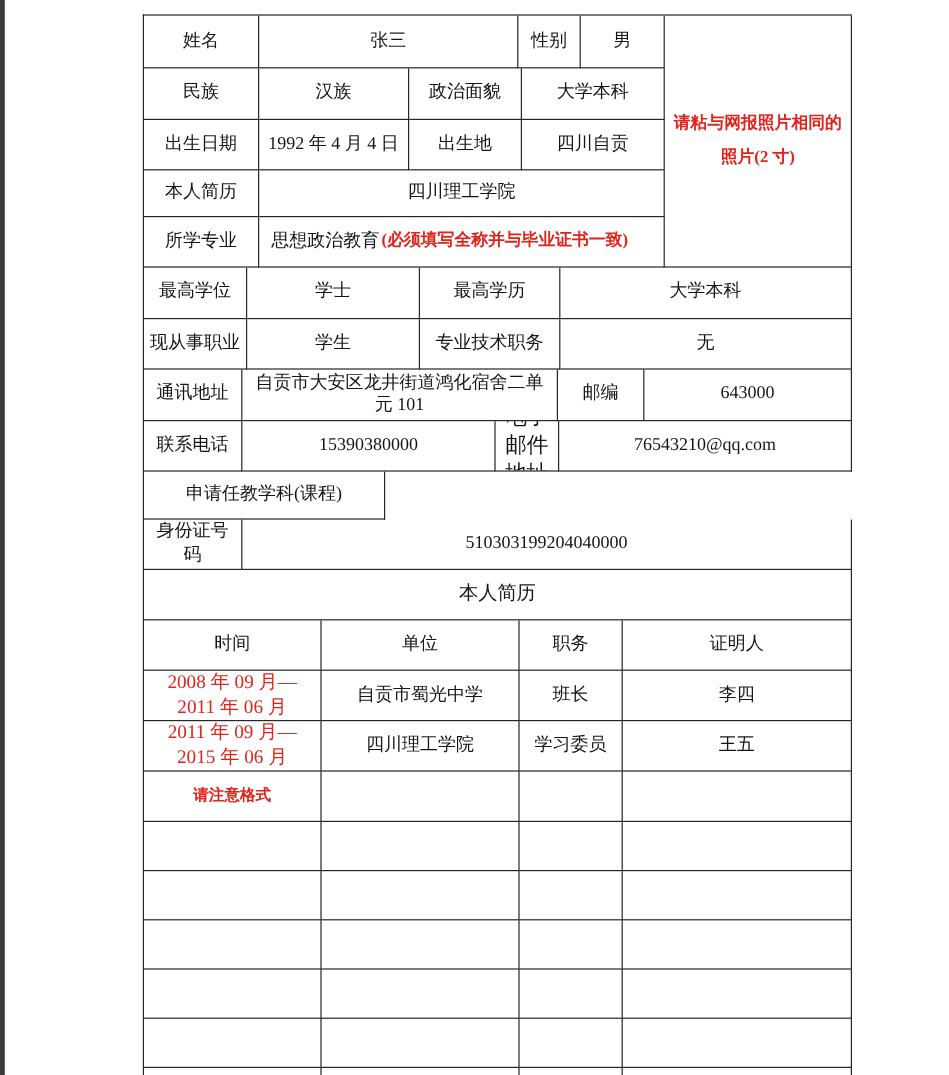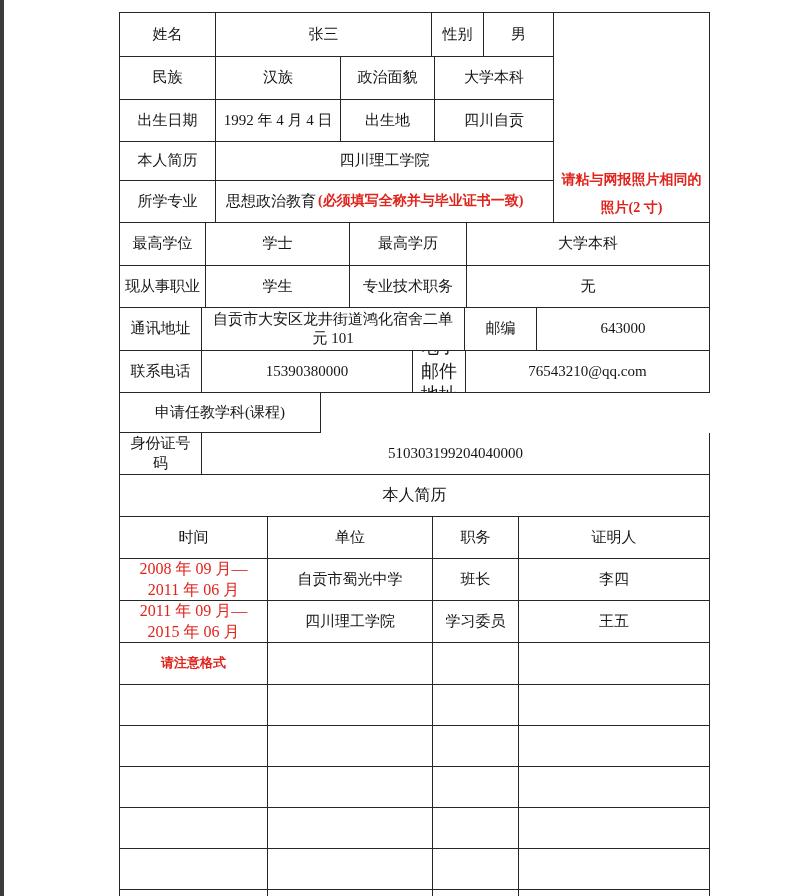--- a/index.html
+++ b/index.html
@@ -34,21 +34,21 @@
     text-align:center;font-size:15px;line-height:1.3;
     padding:2px 4px;overflow:hidden;
   }
   .c.left{justify-content:flex-start;text-align:left;padding-left:10px;}
   .secA{display:flex;}
   .secA-left{width:434px;display:flex;flex-direction:column;}
   .photo-cell{
     box-sizing:border-box;width:156px;
     border-right:1.5px solid var(--bc);
     border-bottom:1.5px solid var(--bc);
-    display:flex;align-items:flex-end;justify-content:center;
+    display:flex;align-items:center;justify-content:center;
   }
   .photo-note{
     color:var(--red);font-weight:bold;font-size:14px;
     text-align:center;line-height:2;padding:0 6px;
   }
   .red{color:var(--red);}
   .note{font-size:14px;margin-left:2px;font-weight:bold;}
   .date{font-size:16px;}
   .fmt{font-size:13px;font-weight:bold;}
   .big{font-size:16px;}

